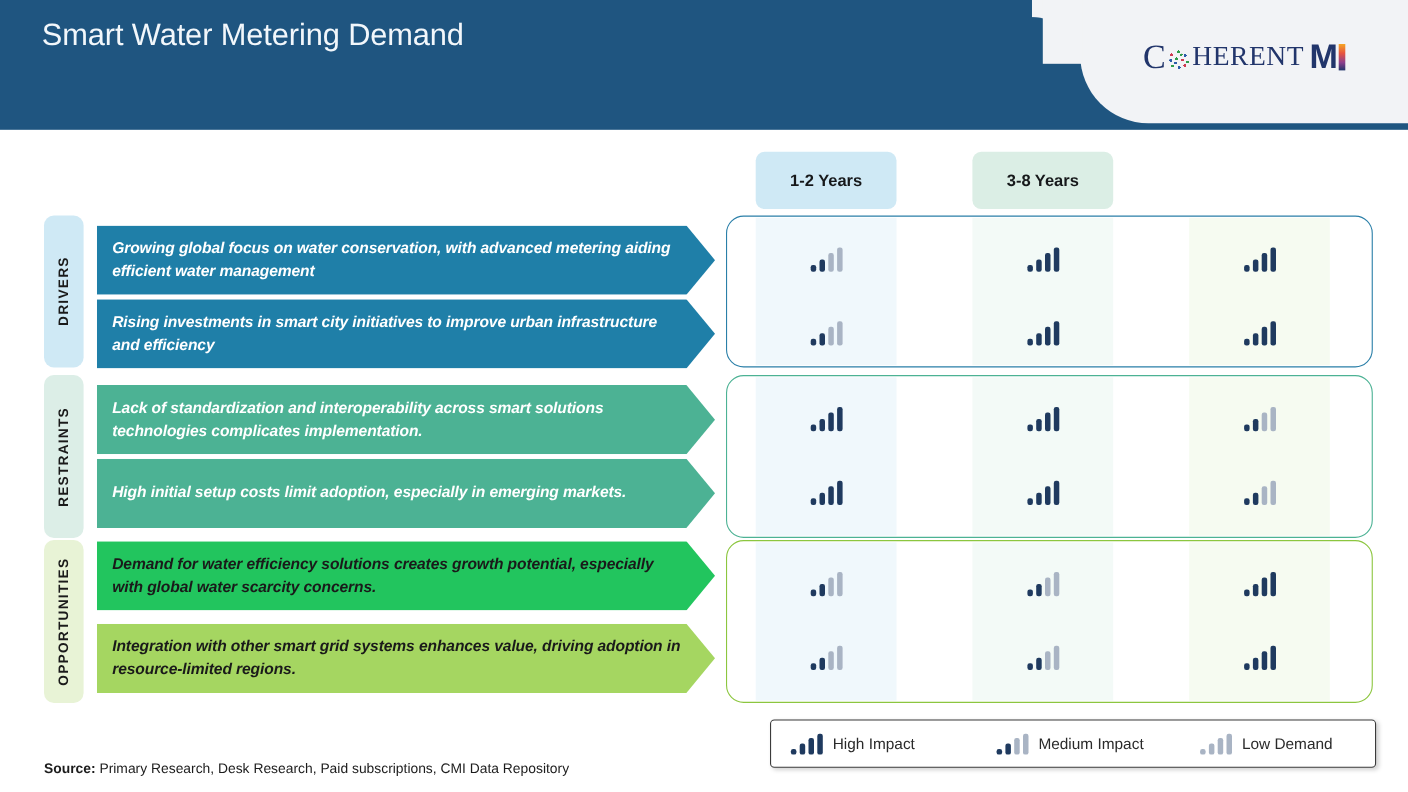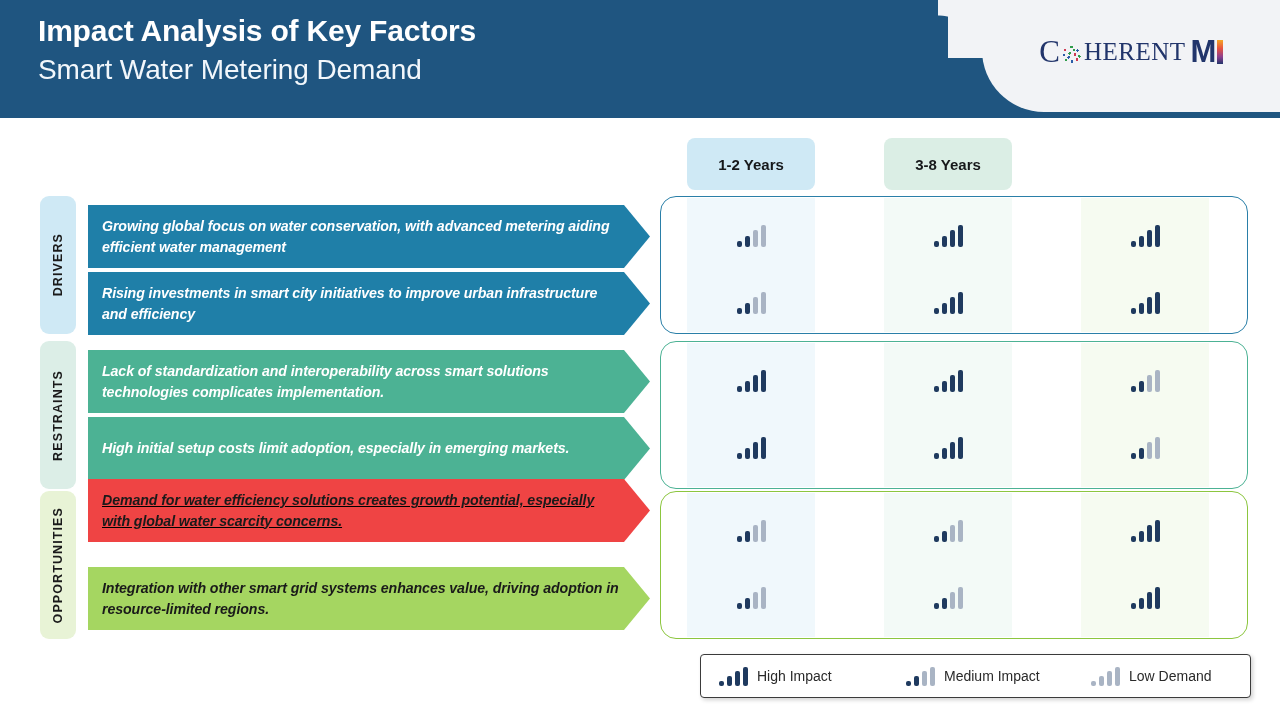--- a/index.html
+++ b/index.html
@@ -147,21 +147,20 @@
   .source b { font-weight:bold; }
 </style>
 </head>
 <body>
 
 <div id="root">
 
   <div class="header">
     <div class="header-inner">
       <div class="header-title-wrap">
-        <div class="title-main">Impact Analysis of Key Factors</div>
         <div class="title-sub">Smart Water Metering Demand</div>
       </div>
     </div>
     <div class="logo-notch"></div>
     <div class="logo-plaque">
       <div class="logo">
         <span class="logo-c">C</span>
         <span class="logo-globe"></span>
         <span class="logo-rest">HERENT</span>
         <span class="logo-mi">M</span>
@@ -302,21 +301,21 @@
           <i style="background: rgb(169, 180, 196);"></i>
         </span>
       </div>
       <div class="group-panel" style="left: 660px; top: 491px; width: 588px; height: 148px; border-color: rgb(140, 198, 63);"></div>
       <div style="position: absolute; left: 687px; top: 493px; width: 128px; height: 144px; background: rgb(207, 233, 245); opacity: 0.32;"></div>
       <div style="position: absolute; left: 884px; top: 493px; width: 128px; height: 144px; background: rgb(219, 238, 229); opacity: 0.32;"></div>
       <div style="position: absolute; left: 1081px; top: 493px; width: 128px; height: 144px; background: rgb(227, 242, 210); opacity: 0.32;"></div>
       <div class="cat-tab" style="top: 491px; height: 148px; background: rgb(232, 243, 214);">
         <span>OPPORTUNITIES</span>
       </div>
-      <div class="chev" style="top: 479px; background: #ef4444; text-decoration: underline;">
+      <div class="chev" style="top: 492px; background: #22c55e;">
         <div class="chev-text" style="color: rgb(26, 26, 26);">Demand for water efficiency solutions creates growth potential, especially with global water scarcity concerns.</div>
       </div>
       <div class="cell" title="Medium Impact" style="left: 687px; top: 500px;">
         <span class="bars">
           <i style="background: rgb(31, 58, 95);"></i>
           <i style="background: rgb(31, 58, 95);"></i>
           <i style="background: rgb(169, 180, 196);"></i>
           <i style="background: rgb(169, 180, 196);"></i>
         </span>
       </div>
@@ -388,14 +387,17 @@
         <span class="bars">
           <i style="background: rgb(169, 180, 196);"></i>
           <i style="background: rgb(169, 180, 196);"></i>
           <i style="background: rgb(169, 180, 196);"></i>
           <i style="background: rgb(169, 180, 196);"></i>
         </span>
         <span class="legend-label">Low Demand</span>
       </div>
     </div>
 
+  <div class="source">
+    <b>Source:</b><span> Primary Research, Desk Research, Paid subscriptions, CMI Data Repository</span>
+  </div>
 
 </div>
 
 </body></html>

